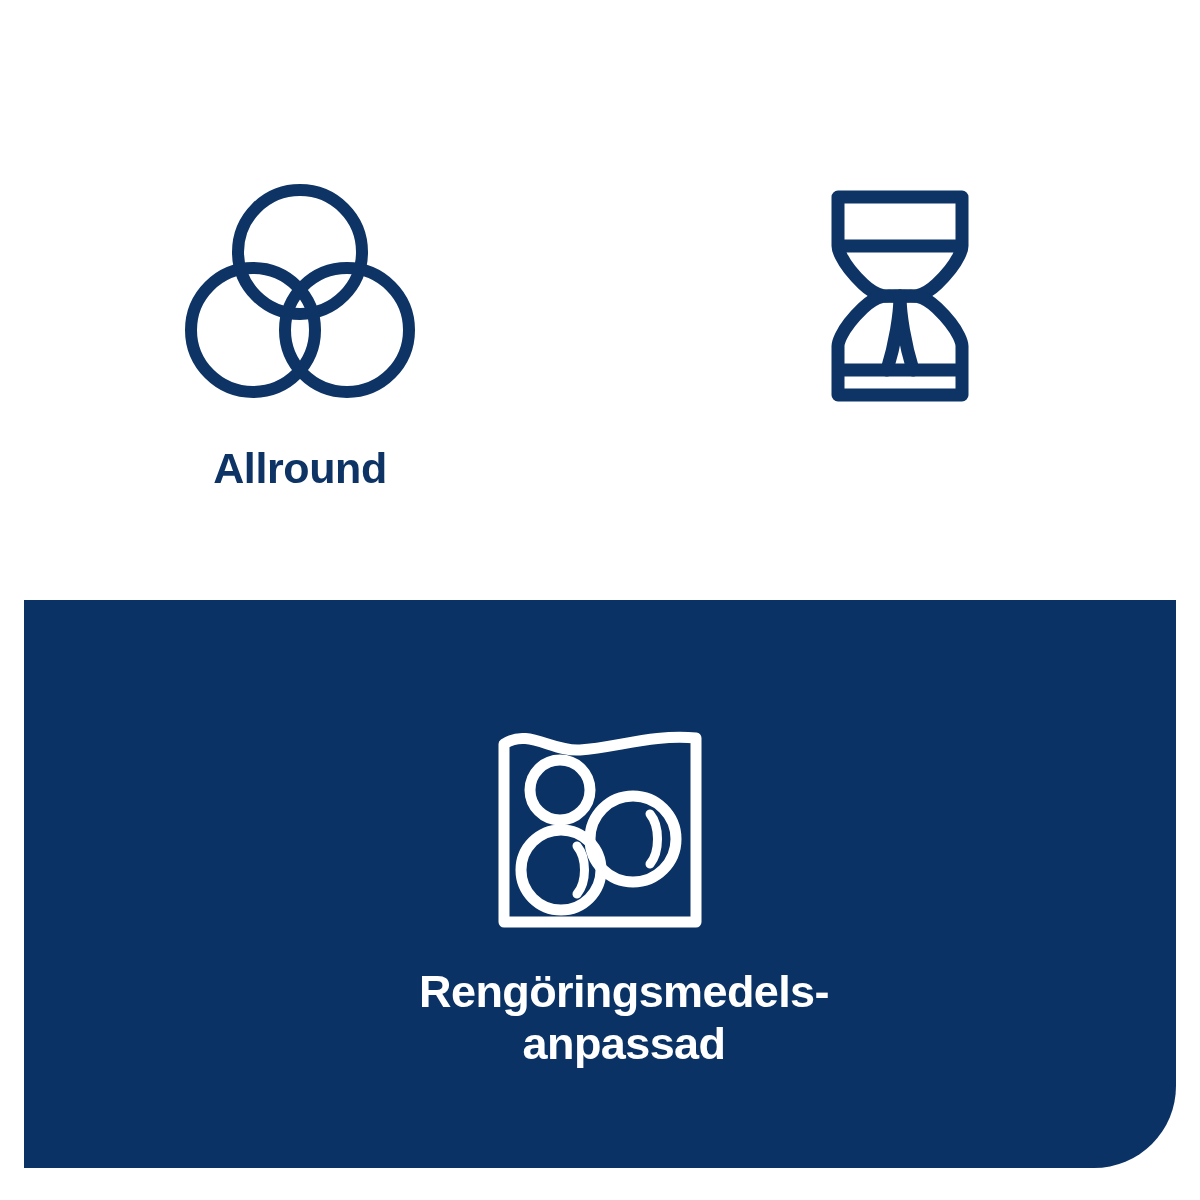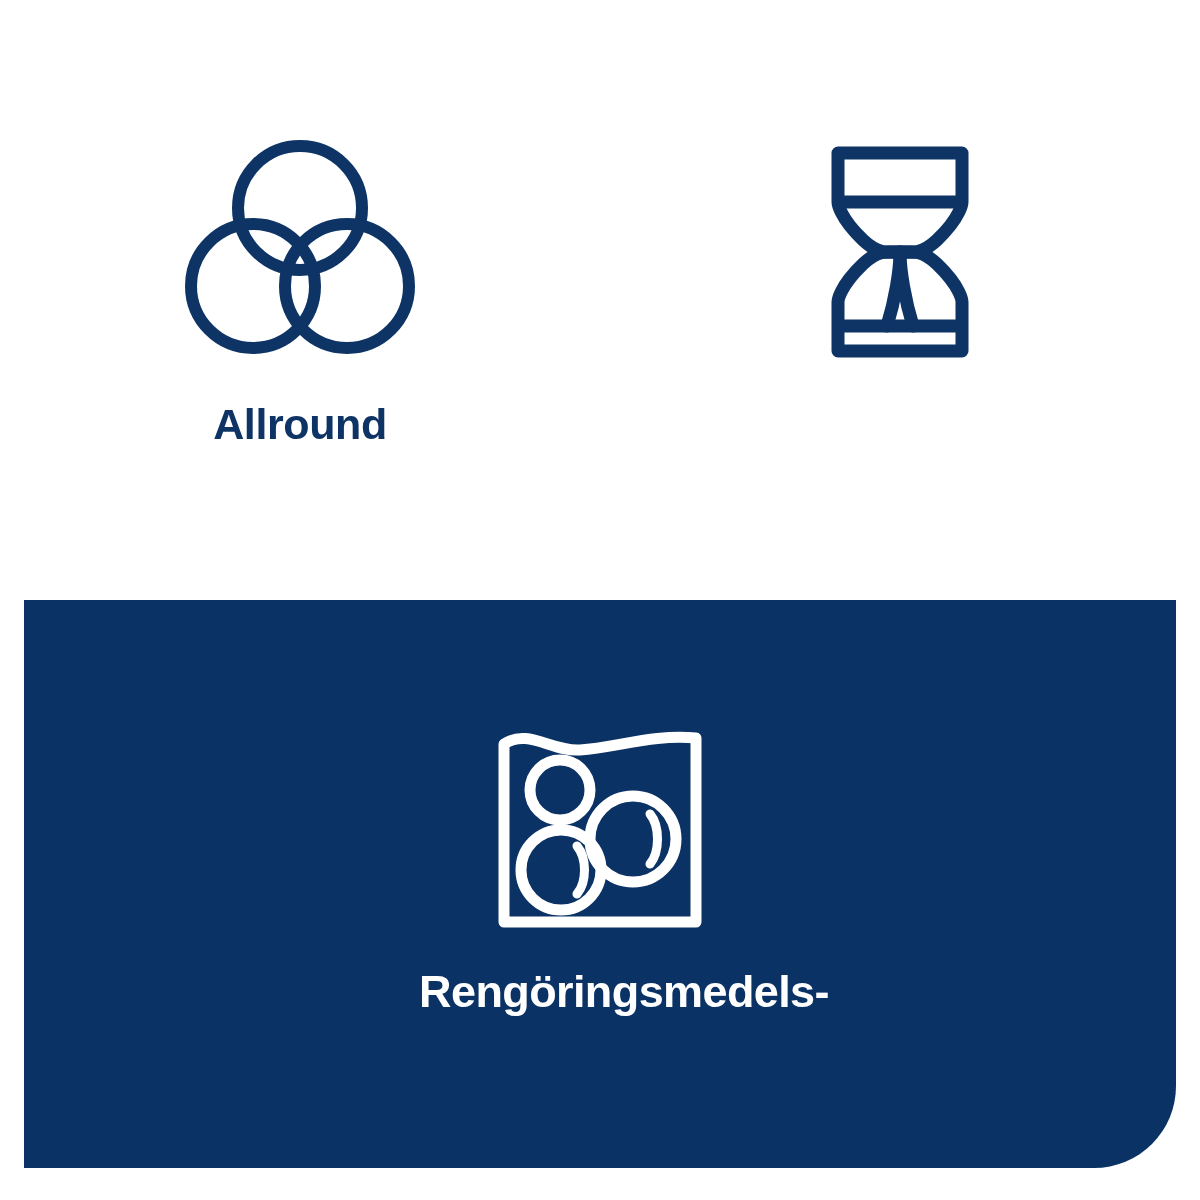--- a/index.html
+++ b/index.html
@@ -24,20 +24,21 @@
     height: 575px;
     display: flex;
   }
   .feature {
     position: relative;
     width: 50%;
     height: 100%;
     display: flex;
     flex-direction: column;
     align-items: center;
+    margin-top: 44px;
   }
   .feature-icon {
     position: absolute;
     display: block;
   }
   .feature-allround .feature-icon {
     left: 50%;
     transform: translateX(-50%);
     top: 138px;
     width: 236px;
@@ -159,15 +160,16 @@
       <circle cx="139" cy="117" r="43"></circle>
       <path d="M156 92 C166 104 166 130 156 142" stroke-width="9"></path>
 
       <circle cx="67" cy="148" r="40"></circle>
       <path d="M83 124 C93 136 93 160 83 172" stroke-width="9"></path>
     </g>
   </svg>
 
   <div class="panel-title">
     <span class="line">Rengöringsmedels-</span>
+    <span class="line">anpassad</span>
   </div>
 
 </div>
 
 </body></html>

